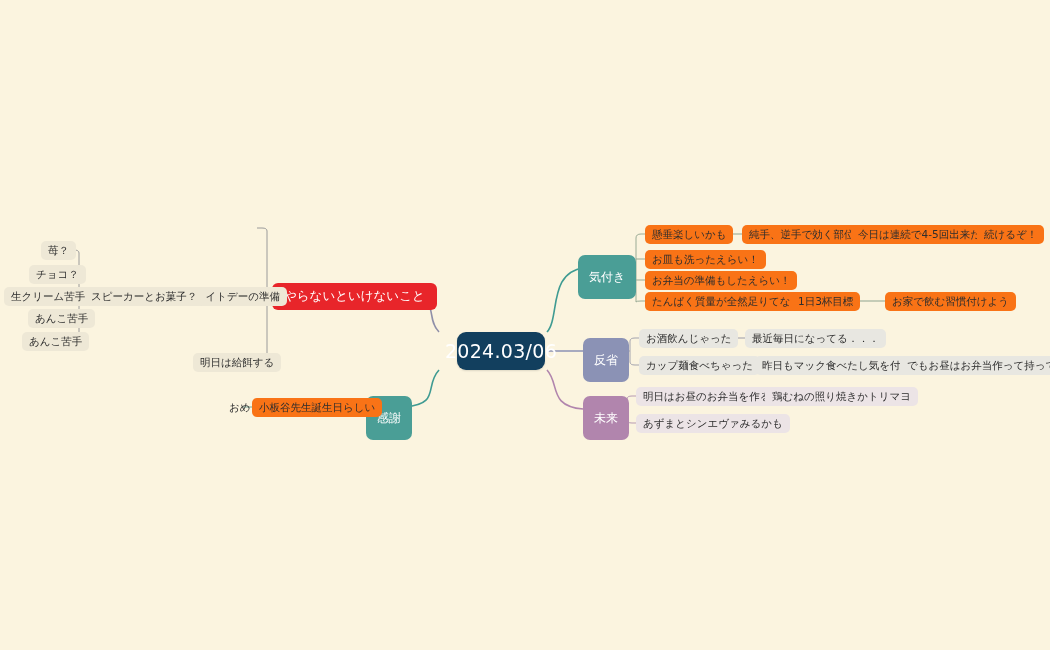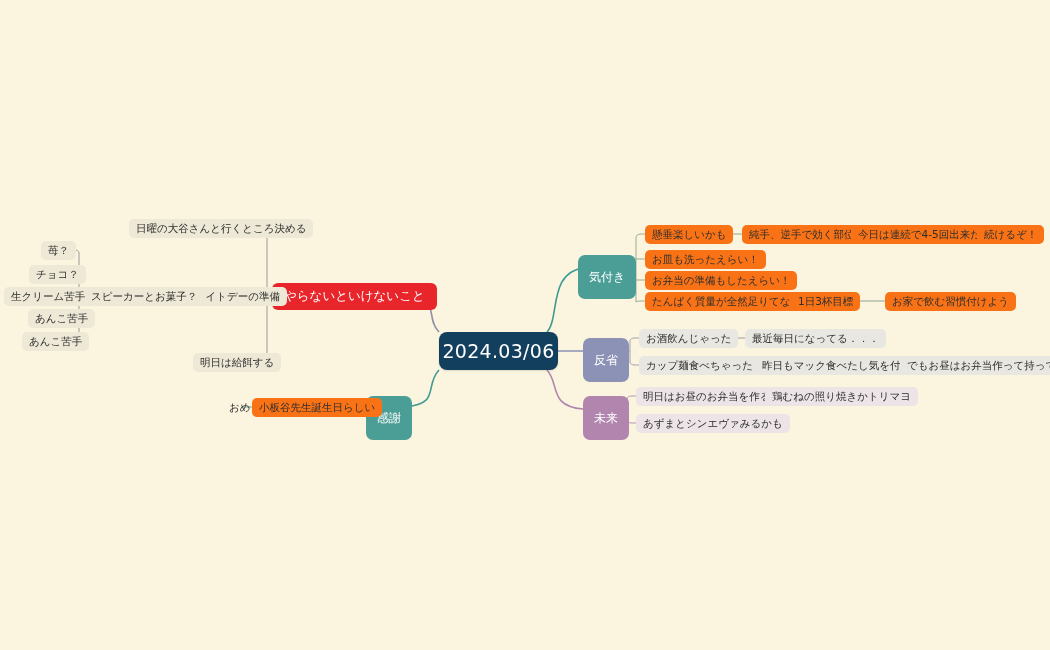--- a/index.html
+++ b/index.html
@@ -132,21 +132,21 @@
     <path d="M 79 253 Q 79 250 74 250 L 69 250" stroke="#9a9a9a" stroke-width="1" fill="none"></path>
     <path d="M 79 274 L 69 274" stroke="#9a9a9a" stroke-width="1" fill="none"></path>
     <path d="M 79 296 L 69 296" stroke="#9a9a9a" stroke-width="1" fill="none"></path>
     <path d="M 79 318 L 69 318" stroke="#9a9a9a" stroke-width="1" fill="none"></path>
     <path d="M 79 341 Q 79 344 74 344 L 69 344" stroke="#9a9a9a" stroke-width="1" fill="none"></path>
 
     <path d="M 367 407 L 357 407" stroke="#7fae9e" stroke-width="1.1" fill="none"></path>
     <path d="M 253 407 L 243 407" stroke="#7fae9e" stroke-width="1.1" fill="none"></path>
   </svg>
 
-  <div class="node root" style="left:439px; top:332px; width:119px;border-radius:8px;">2024.03/06</div>
+  <div class="node root" style="left:457px; top:332px; width:88px;">2024.03/06</div>
 
   <div class="node lvl1 teal" style="left:578px; top:255px;">気付き</div>
   <div class="node leaf teal" style="left:645px; top:225px;">懸垂楽しいかも</div>
   <div class="node leaf teal" style="left:742px; top:225px;">純手、逆手で効く部位違う</div>
   <div class="node leaf teal" style="left:851px; top:225px;">今日は連続で4-5回出来た！</div>
   <div class="node leaf teal" style="left:977px; top:225px;">続けるぞ！</div>
   <div class="node leaf teal" style="left:645px; top:250px;">お皿も洗ったえらい！</div>
   <div class="node leaf teal" style="left:645px; top:271px;">お弁当の準備もしたえらい！</div>
   <div class="node leaf teal" style="left:645px; top:292px;">たんぱく質量が全然足りてない</div>
   <div class="node leaf teal" style="left:791px; top:292px;">1日3杯目標</div>
@@ -158,21 +158,20 @@
   <div class="node leaf slate" style="left:639px; top:356px;">カップ麺食べちゃった</div>
   <div class="node leaf slate" style="left:755px; top:356px;">昨日もマック食べたし気を付けよう</div>
   <div class="node leaf slate" style="left:900px; top:356px;">でもお昼はお弁当作って持って行って偉い！</div>
 
   <div class="node lvl1 mauve" style="left:583px; top:396px;">未来</div>
   <div class="node leaf mauve" style="left:636px; top:387px;">明日はお昼のお弁当を作る</div>
   <div class="node leaf mauve" style="left:765px; top:387px;">鶏むねの照り焼きかトリマヨ</div>
   <div class="node lvl1 red" style="left:272px; top:283px;">やらないといけないこと</div>
 
   <div class="node leaf mauve" style="left:636px; top:414px;">あずまとシンエヴァみるかも</div>
-  <div class="node leaf plain" style="left:129px; top:219px;">日曜の大谷さんと行くところ決める</div>
   <div class="node leaf plain" style="left:177px; top:287px;">ホワイトデーの準備</div>
   <div class="node leaf plain" style="left:84px; top:287px;">スピーカーとお菓子？</div>
   <div class="node leaf plain" style="left:41px; top:241px;">苺？</div>
   <div class="node leaf plain" style="left:29px; top:265px;">チョコ？</div>
   <div class="node leaf plain" style="left:4px; top:287px;">生クリーム苦手</div>
   <div class="node leaf plain" style="left:28px; top:309px;">あんこ苦手</div>
   <div class="node leaf plain" style="left:22px; top:332px;">あんこ苦手</div>
   <div class="node leaf plain" style="left:193px; top:353px;">明日は給餌する</div>
 
   <div class="node lvl1 teal" style="left:366px; top:396px;">感謝</div>

